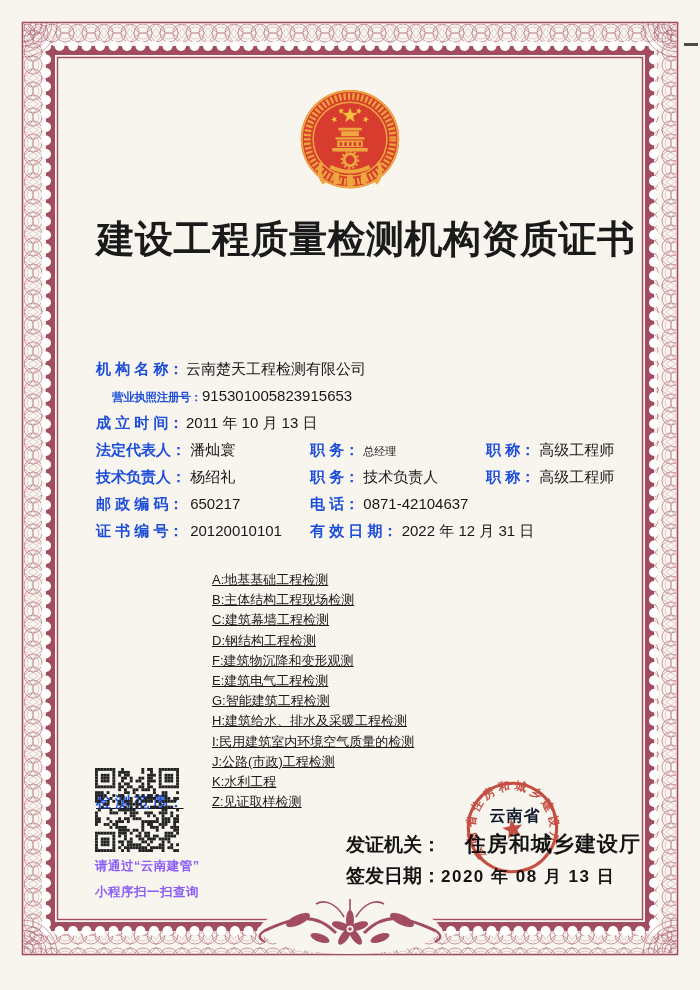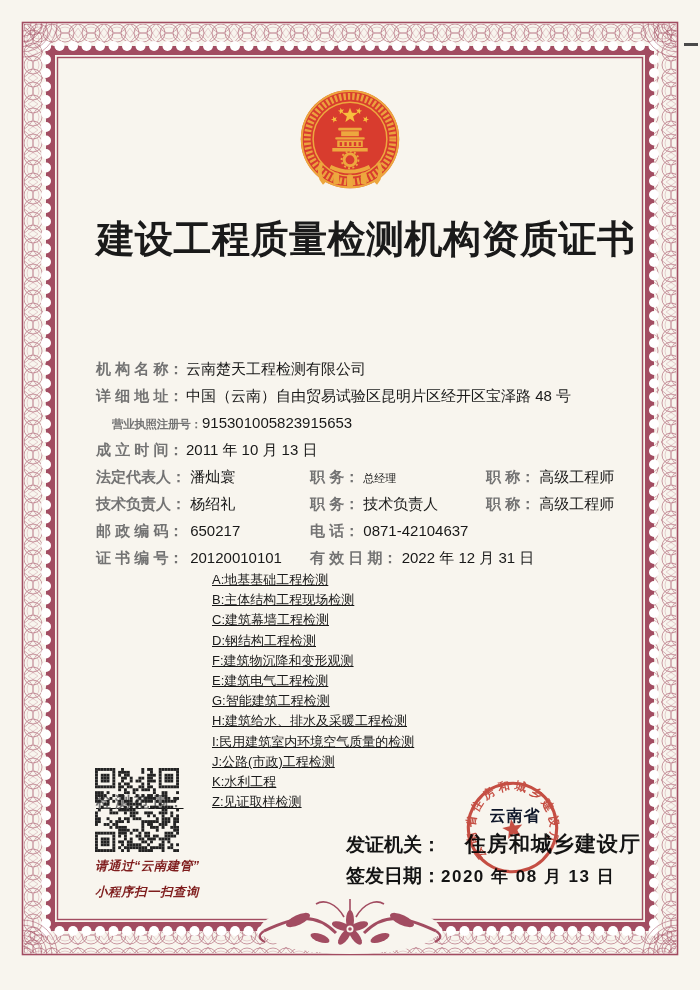--- a/index.html
+++ b/index.html
@@ -12,33 +12,33 @@
   .crop-mark{position:absolute; left:684px; top:43px; width:14px; height:3px; background:#4a4a4a;}
   .emblem{position:absolute; left:291px; top:88px;}
   .title{
     position:absolute; left:0; top:214px; width:100%;
     text-align:center; font-size:38px; font-weight:bold; letter-spacing:0.5px; color:#1a1a1a;
     white-space:nowrap;
     margin-left:16px;
   }
   .fields{position:absolute; left:96px; top:355px; width:548px;}
   .row{display:flex; align-items:baseline; height:27px; font-size:15px; line-height:27px; white-space:nowrap;}
-  .lbl{font-weight:bold; color:#737373;}
+  .lbl{font-weight:bold; color:#1d4ed8;}
   .w1{display:inline-block; min-width:90px;}
   .lbl.compact{font-size:11.5px; letter-spacing:-0.3px;margin-left:16px;}
   .val{color:#181818;}
   .val.small{font-size:11px;}
   .cols .c1{width:214px;} .cols .c2{width:176px;} .cols .c3{flex:1;}
   .scope{position:absolute; left:96px; top:570px; display:flex; align-items:flex-end; font-size:15px;text-decoration:underline;}
   .scope .lbl{line-height:20px;}
   .scope-items{margin-left:26px;}
   .scope-items span{display:block; font-size:13px; line-height:20.2px; color:#1b1b1b;}
   .qr-block{position:absolute; left:95px; top:768px; width:150px;}
   .qr-code{width:84px; height:84px;}
-  .qr-caption{font-size:12.5px; font-weight:bold; color:#7f1d1d; line-height:23px; letter-spacing:0.5px; margin-top:3px; white-space:nowrap;font-style:italic;}
+  .qr-caption{font-size:12.5px; font-weight:bold; color:#8b5cf6; line-height:23px; letter-spacing:0.5px; margin-top:3px; white-space:nowrap;}
   .province{position:absolute; left:460px; top:806px; width:110px; text-align:center;
     font-size:16px; font-weight:bold; color:#0f172a; letter-spacing:1px;}
   .authority{position:absolute; left:346px; top:830px; white-space:nowrap;}
   .authority .a-lbl{font-size:19px; font-weight:bold;}
   .authority .a-val{font-size:21px; font-weight:bold; letter-spacing:1px;margin-left:24px;}
   .issue-date{position:absolute; left:346px; top:863px; white-space:nowrap;}
   .issue-date .a-lbl{font-size:19px; font-weight:bold;}
   .issue-date .d-val{font-size:17px; font-weight:bold; letter-spacing:1.5px;}
   .seal{position:absolute; left:464px; top:779px; width:97px; height:97px; mix-blend-mode:multiply;}
 </style>
@@ -389,24 +389,20 @@
       <rect x="71" y="86" width="6" height="12" rx="2"></rect>
     </g>
   </svg>
 
   <div class="title">建设工程质量检测机构资质证书</div>
 
   <div class="fields">
     <div class="row">
       <span class="lbl w1">机 构 名 称：</span>
       <span class="val">云南楚天工程检测有限公司</span>
-    </div>
-    <div class="row">
-      <span class="lbl w1">详 细 地 址：</span>
-      <span class="val">中国（云南）自由贸易试验区昆明片区经开区宝泽路 48 号</span>
     </div>
     <div class="row">
       <span class="lbl w1 compact">营业执照注册号：</span>
       <span class="val">915301005823915653</span>
     </div>
     <div class="row">
       <span class="lbl w1">成 立 时 间：</span>
       <span class="val">2011 年 10 月 13 日</span>
     </div>
     <div class="row cols">

